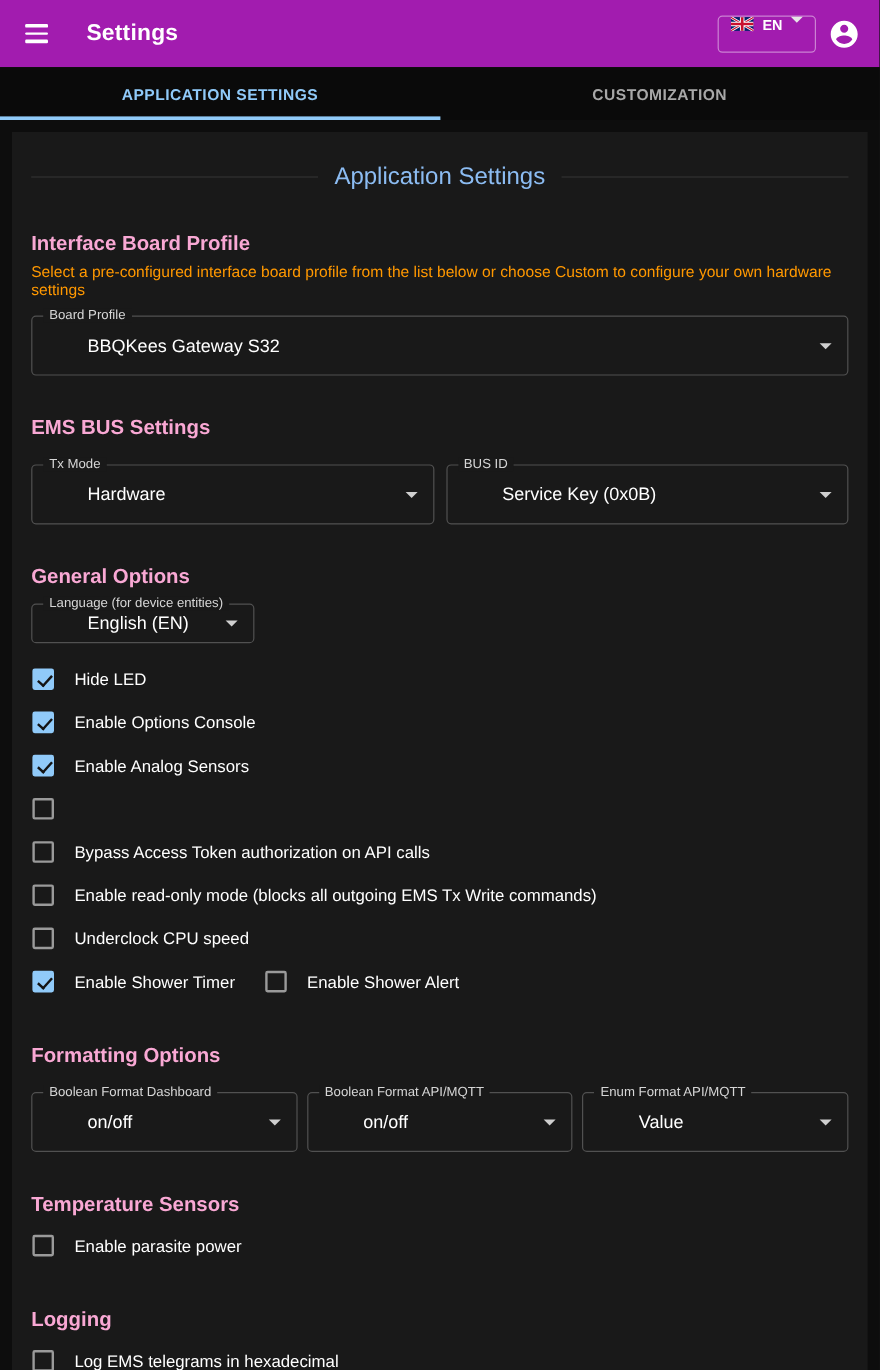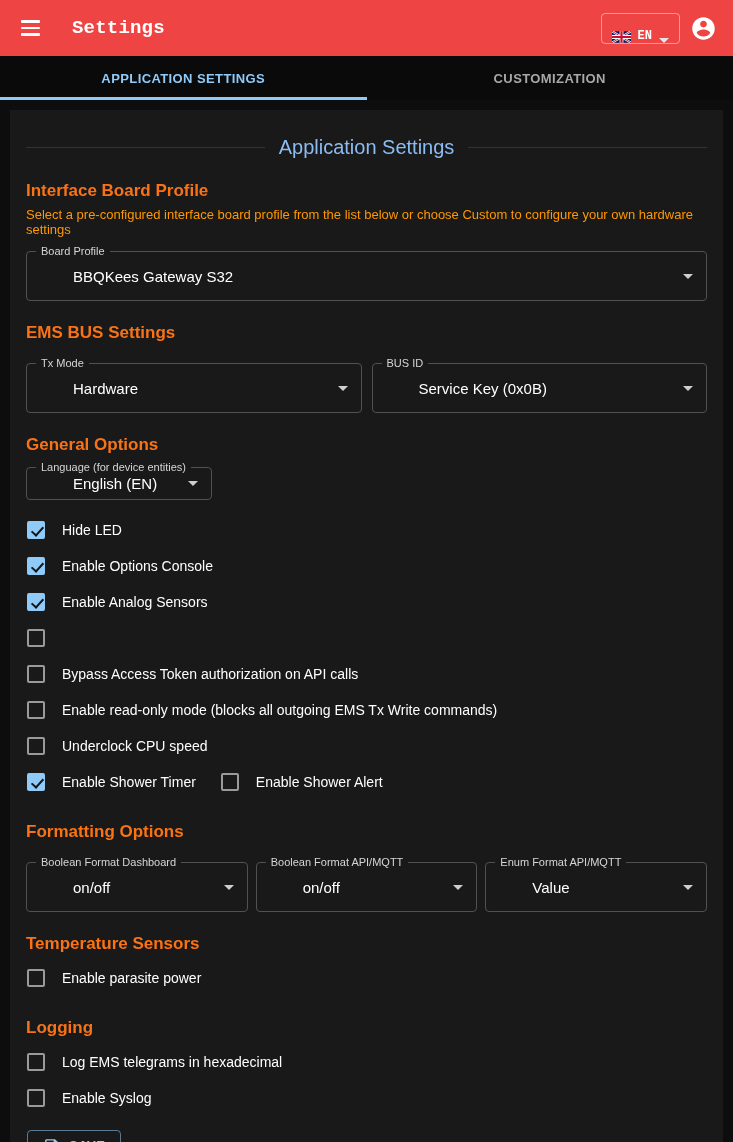--- a/index.html
+++ b/index.html
@@ -6,34 +6,34 @@
   html,body { width:733px; height:1142px; }
   body {
     background:#0d0d0d;
     font-family:"Liberation Sans", sans-serif;
     color:#fff;
     overflow:hidden;
     position:relative;
   }
   
   .appbar {
-    height:56px; background:#ef4444;
+    height:56px; background:#a21caf;
     display:flex; align-items:center;
-    padding:0 16px; gap:8px;font-family:Liberation Mono, monospace;
+    padding:0 16px; gap:8px;
   }
   .menu-btn {
     width:40px; height:40px; display:flex; flex-direction:column;
     justify-content:center; align-items:center; gap:4px; cursor:pointer;
     margin-left:-6px;
   }
   .menu-btn span { display:block; width:19px; height:2.5px; background:#fff; border-radius:1px; }
   .appbar-title { font-size:19px; font-weight:bold; margin-left:14px; letter-spacing:0.2px; }
   .appbar-right { margin-left:auto; display:flex; align-items:center; gap:10px; }
   .lang-select {
-    display:flex; align-items:flex-end; gap:7px;
+    display:flex; align-items:flex-start; gap:7px;
     border:1px solid rgba(255,255,255,0.45); border-radius:4px;
     padding:0 10px; height:31px; cursor:pointer;
   }
   .lang-select svg.flag { width:19px; height:12px; display:block; }
   .lang-code { font-size:12px; font-weight:bold; color:#fff; }
   .caret {
     width:0; height:0;
     border-left:5px solid transparent; border-right:5px solid transparent;
     border-top:5px solid #e6e6e6;
   }
@@ -58,21 +58,21 @@
   .panel {
     position:absolute; top:110px; left:10px; right:10px; bottom:0;
     background:#191919; padding:14px 16px 0;
   }
   .page-heading {
     display:flex; align-items:center; gap:14px; margin:12px 0 22px;
   }
   .page-heading .line { flex:1; height:1px; background:#333; }
   .page-heading .text { font-size:20px; color:#8cbcf2; white-space:nowrap; }
 
-  .section-title { font-size:17px; font-weight:bold; color:#f97316; margin:22px 0 6px; }
+  .section-title { font-size:17px; font-weight:bold; color:#f9a8d4; margin:34px 0 6px; }
   .section-note  { font-size:13px; color:#ff9800; margin:2px 0 8px; }
 
   
   .select {
     position:relative; border:1px solid #515151; border-radius:4px;
     height:50px; display:flex; align-items:center; padding:0 14px;
     cursor:pointer; margin-top:14px; background:#191919;
   }
   .select .flabel {
     position:absolute; top:-7px; left:9px; background:#191919;

